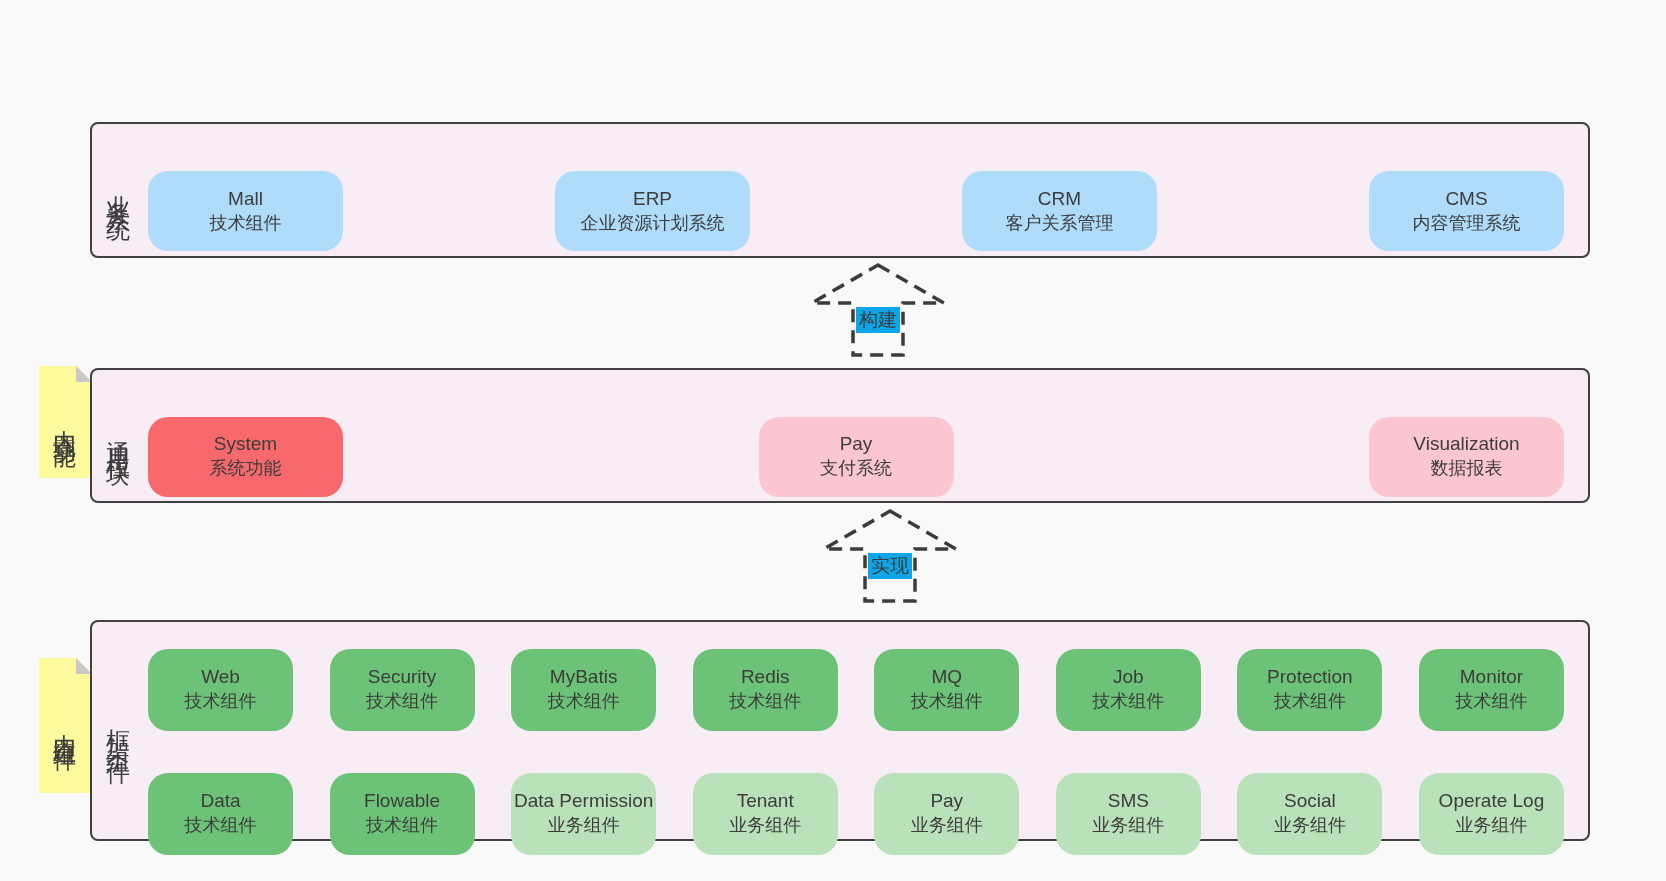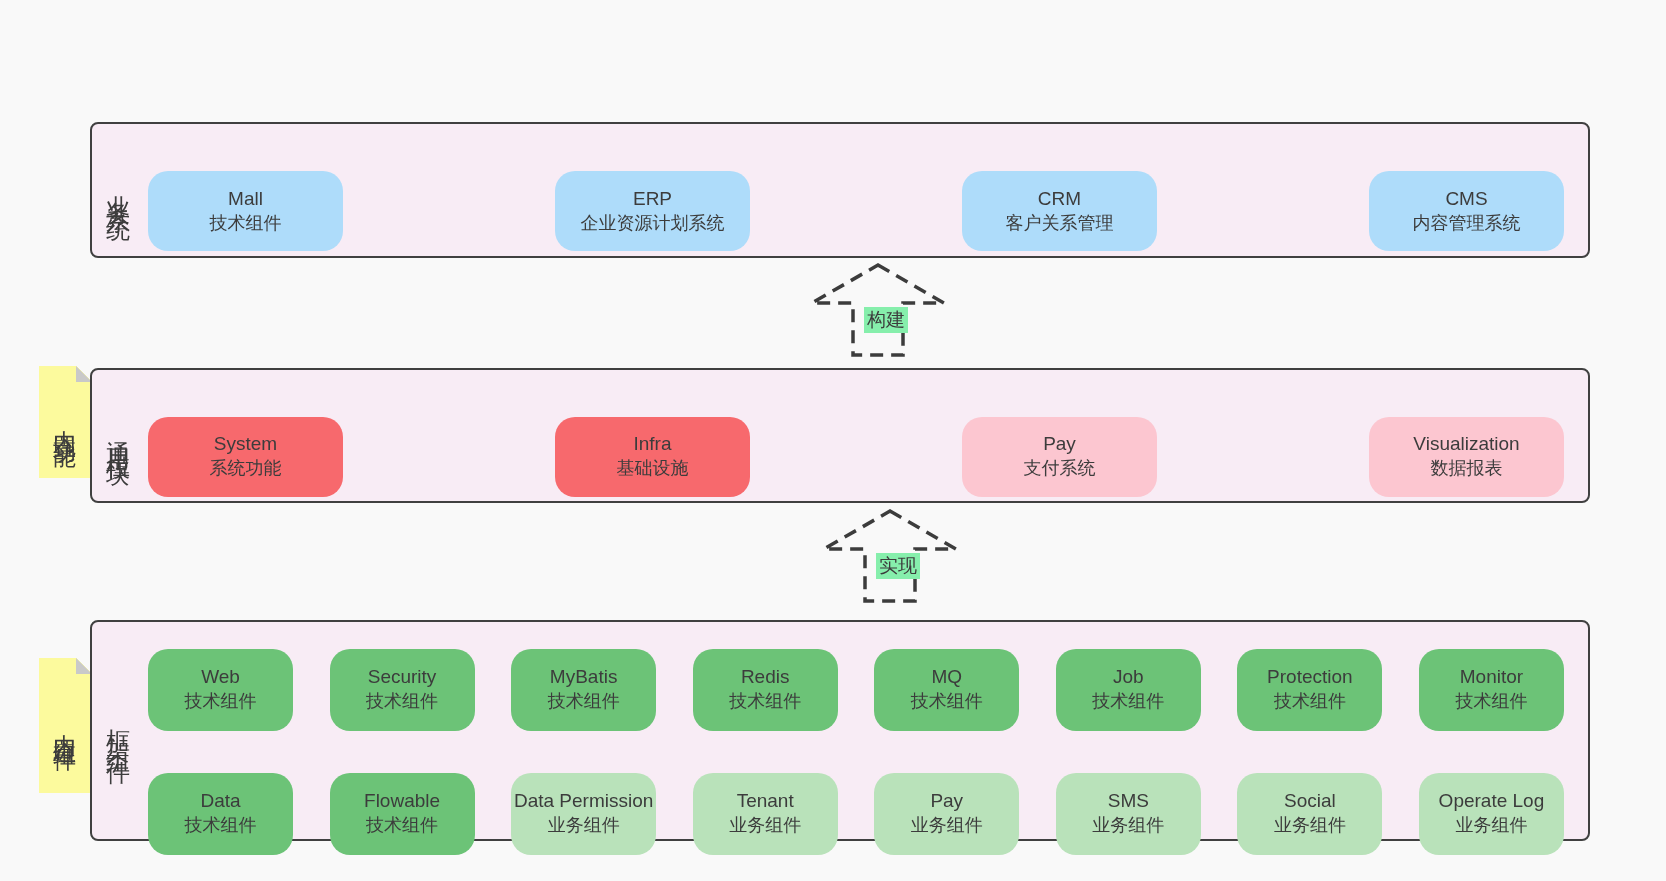--- a/index.html
+++ b/index.html
@@ -46,21 +46,21 @@
     font-size:23px; letter-spacing:5px; color:#3c3c3c; }
   #note-features   { top:366px; height:112px; }
   #note-components { top:658px; height:135px; }
 
   
   .arrow { position:absolute; width:144px; height:98px; z-index:1; }
   #arrow-build     { left:806px; top:261px; }
   #arrow-implement { left:818px; top:507px; }
   .arrow svg { position:absolute; left:0; top:0; }
   .arrow-label { position:absolute; left:50%; top:46px; transform:translateX(-50%);
-    font-size:19px; background:#86efac; padding:0 3px; white-space:nowrap;margin-left:8px; }
+    font-size:19px; background:#0ea5e9; padding:0 3px; white-space:nowrap; }
 </style>
 </head>
 <body>
 
 <div class="canvas">
 
   <div class="note" id="note-features">
     <span>内置功能</span>
   </div>
   <div class="note" id="note-components">
@@ -100,24 +100,20 @@
 
   <section class="container" id="layer-modules">
     <div class="vlabel">
       <span>通用模块</span>
     </div>
     <div class="boxes">
       <div class="box red">
         <span>System</span>
         <span class="zh">系统功能</span>
       </div>
-      <div class="box red">
-        <span>Infra</span>
-        <span class="zh">基础设施</span>
-      </div>
       <div class="box pink">
         <span>Pay</span>
         <span class="zh">支付系统</span>
       </div>
       <div class="box pink">
         <span>Visualization</span>
         <span class="zh">数据报表</span>
       </div>
     </div>
   </section>

